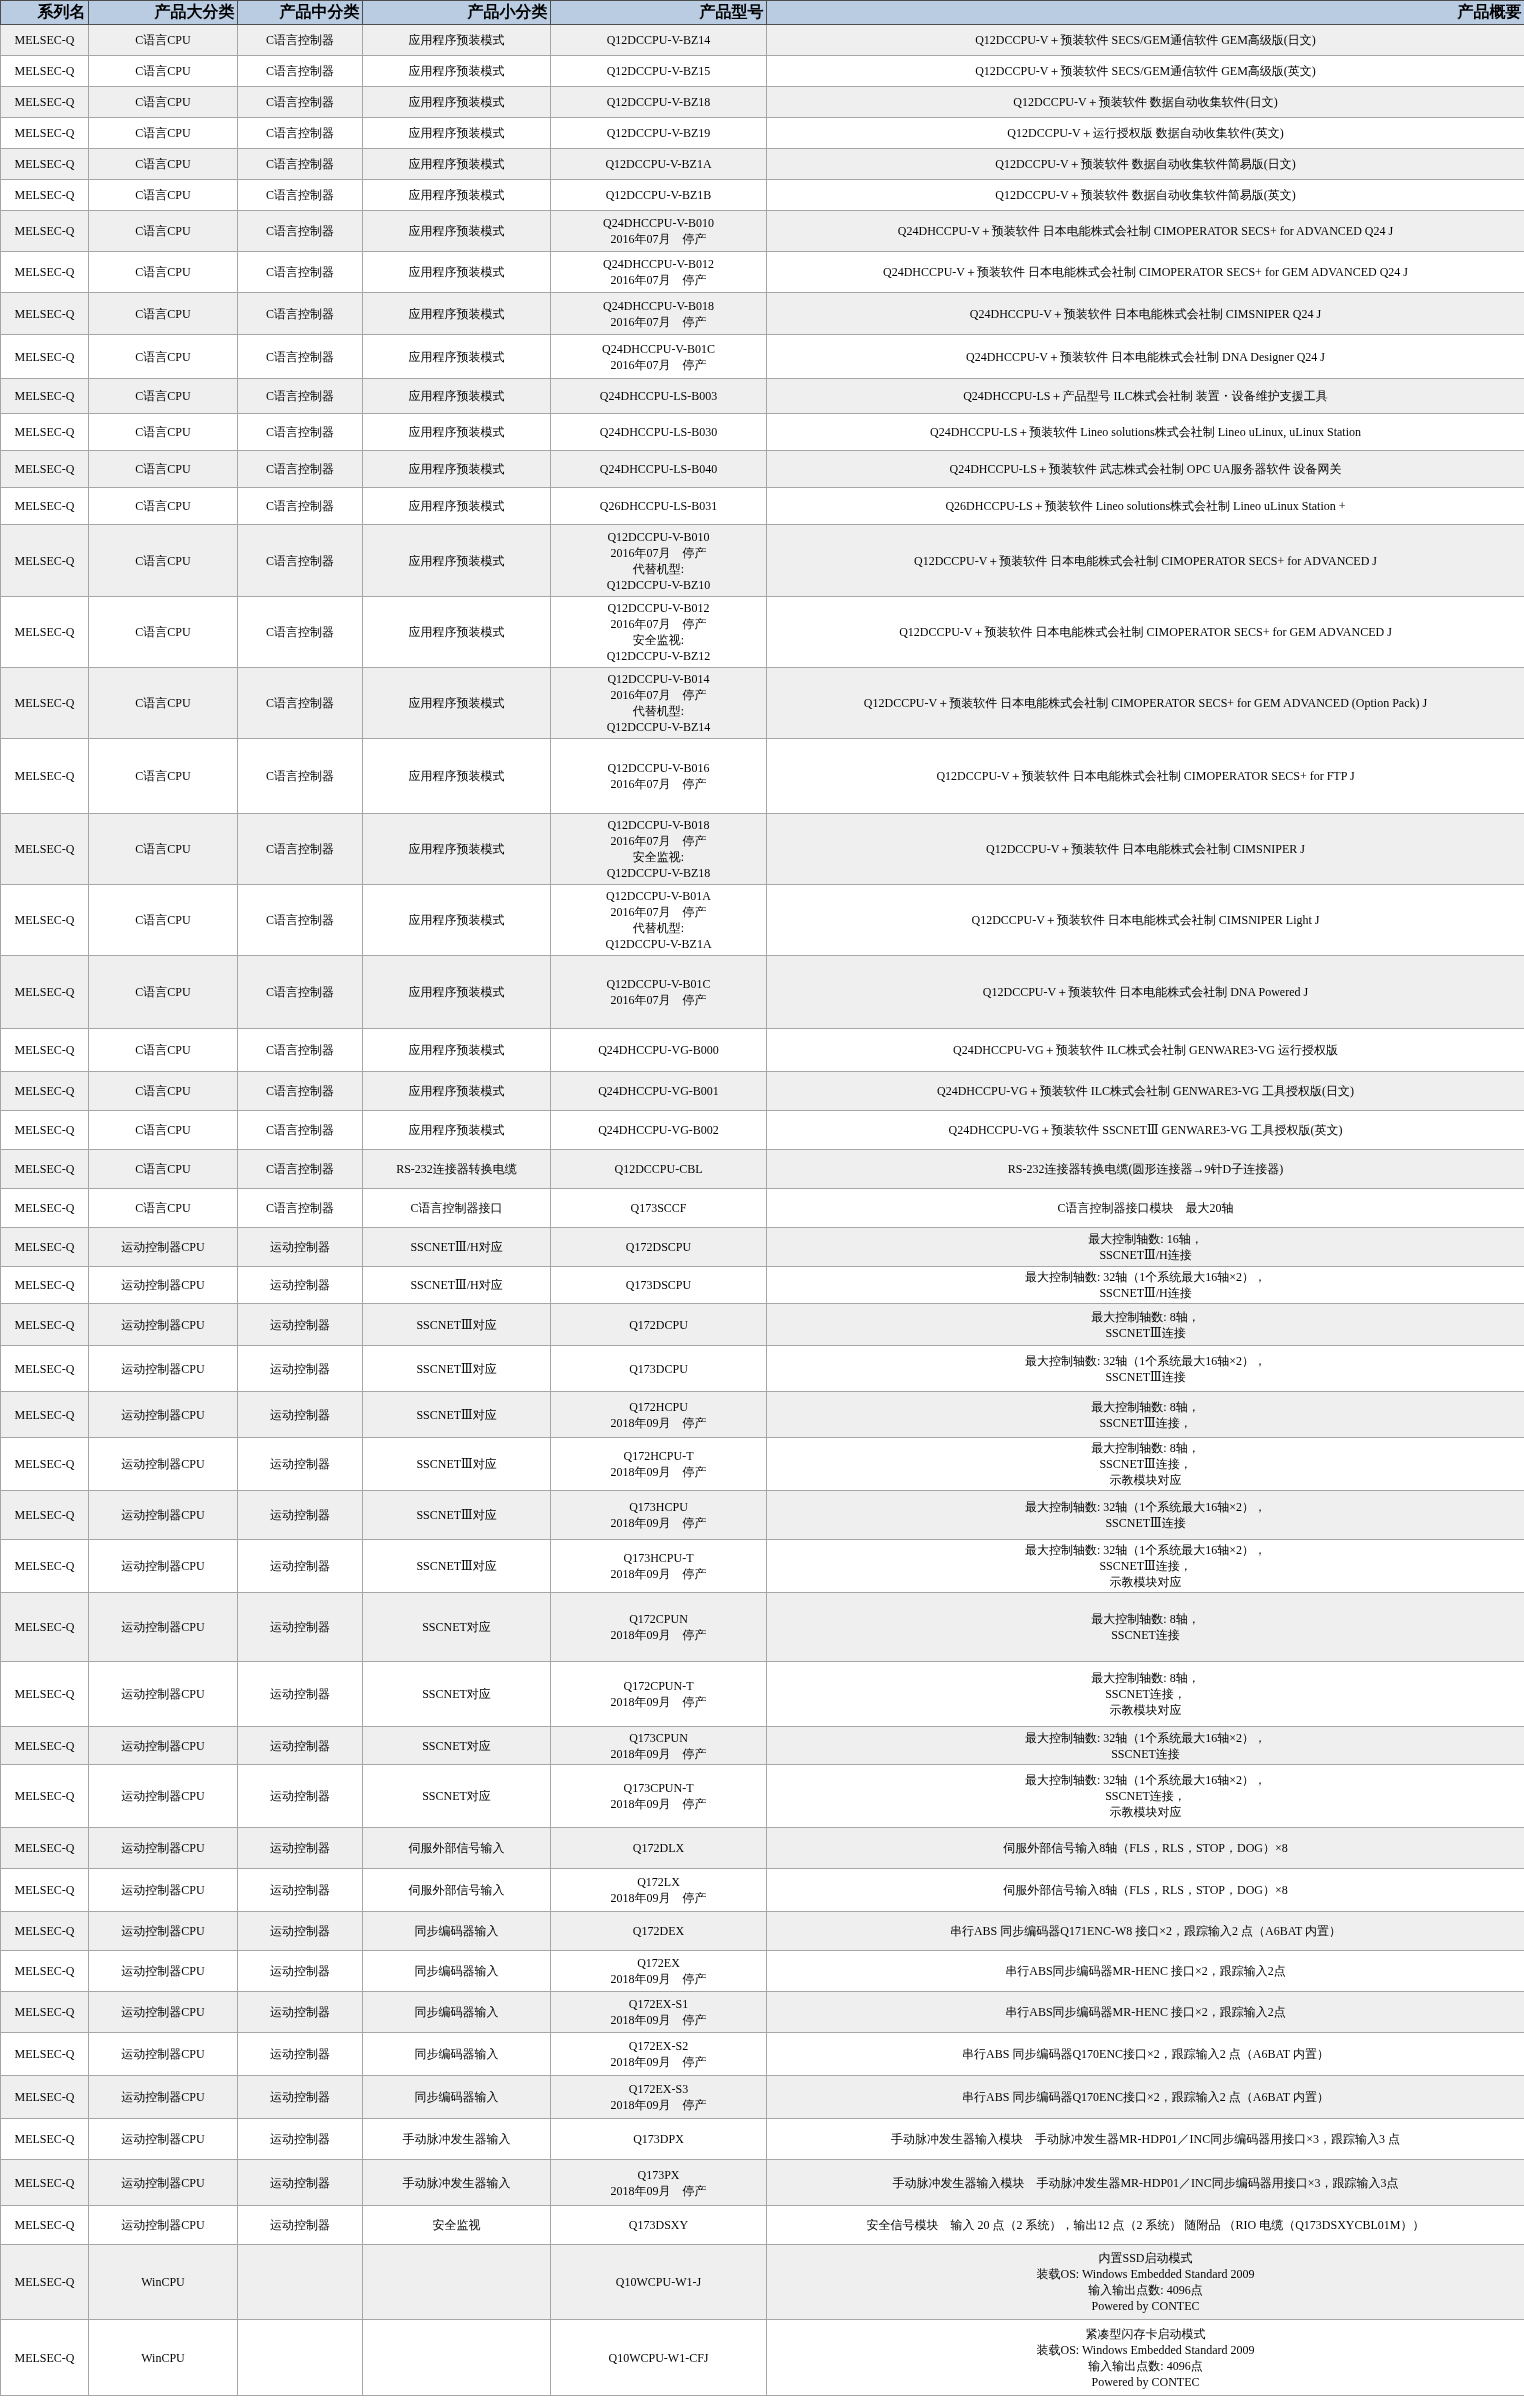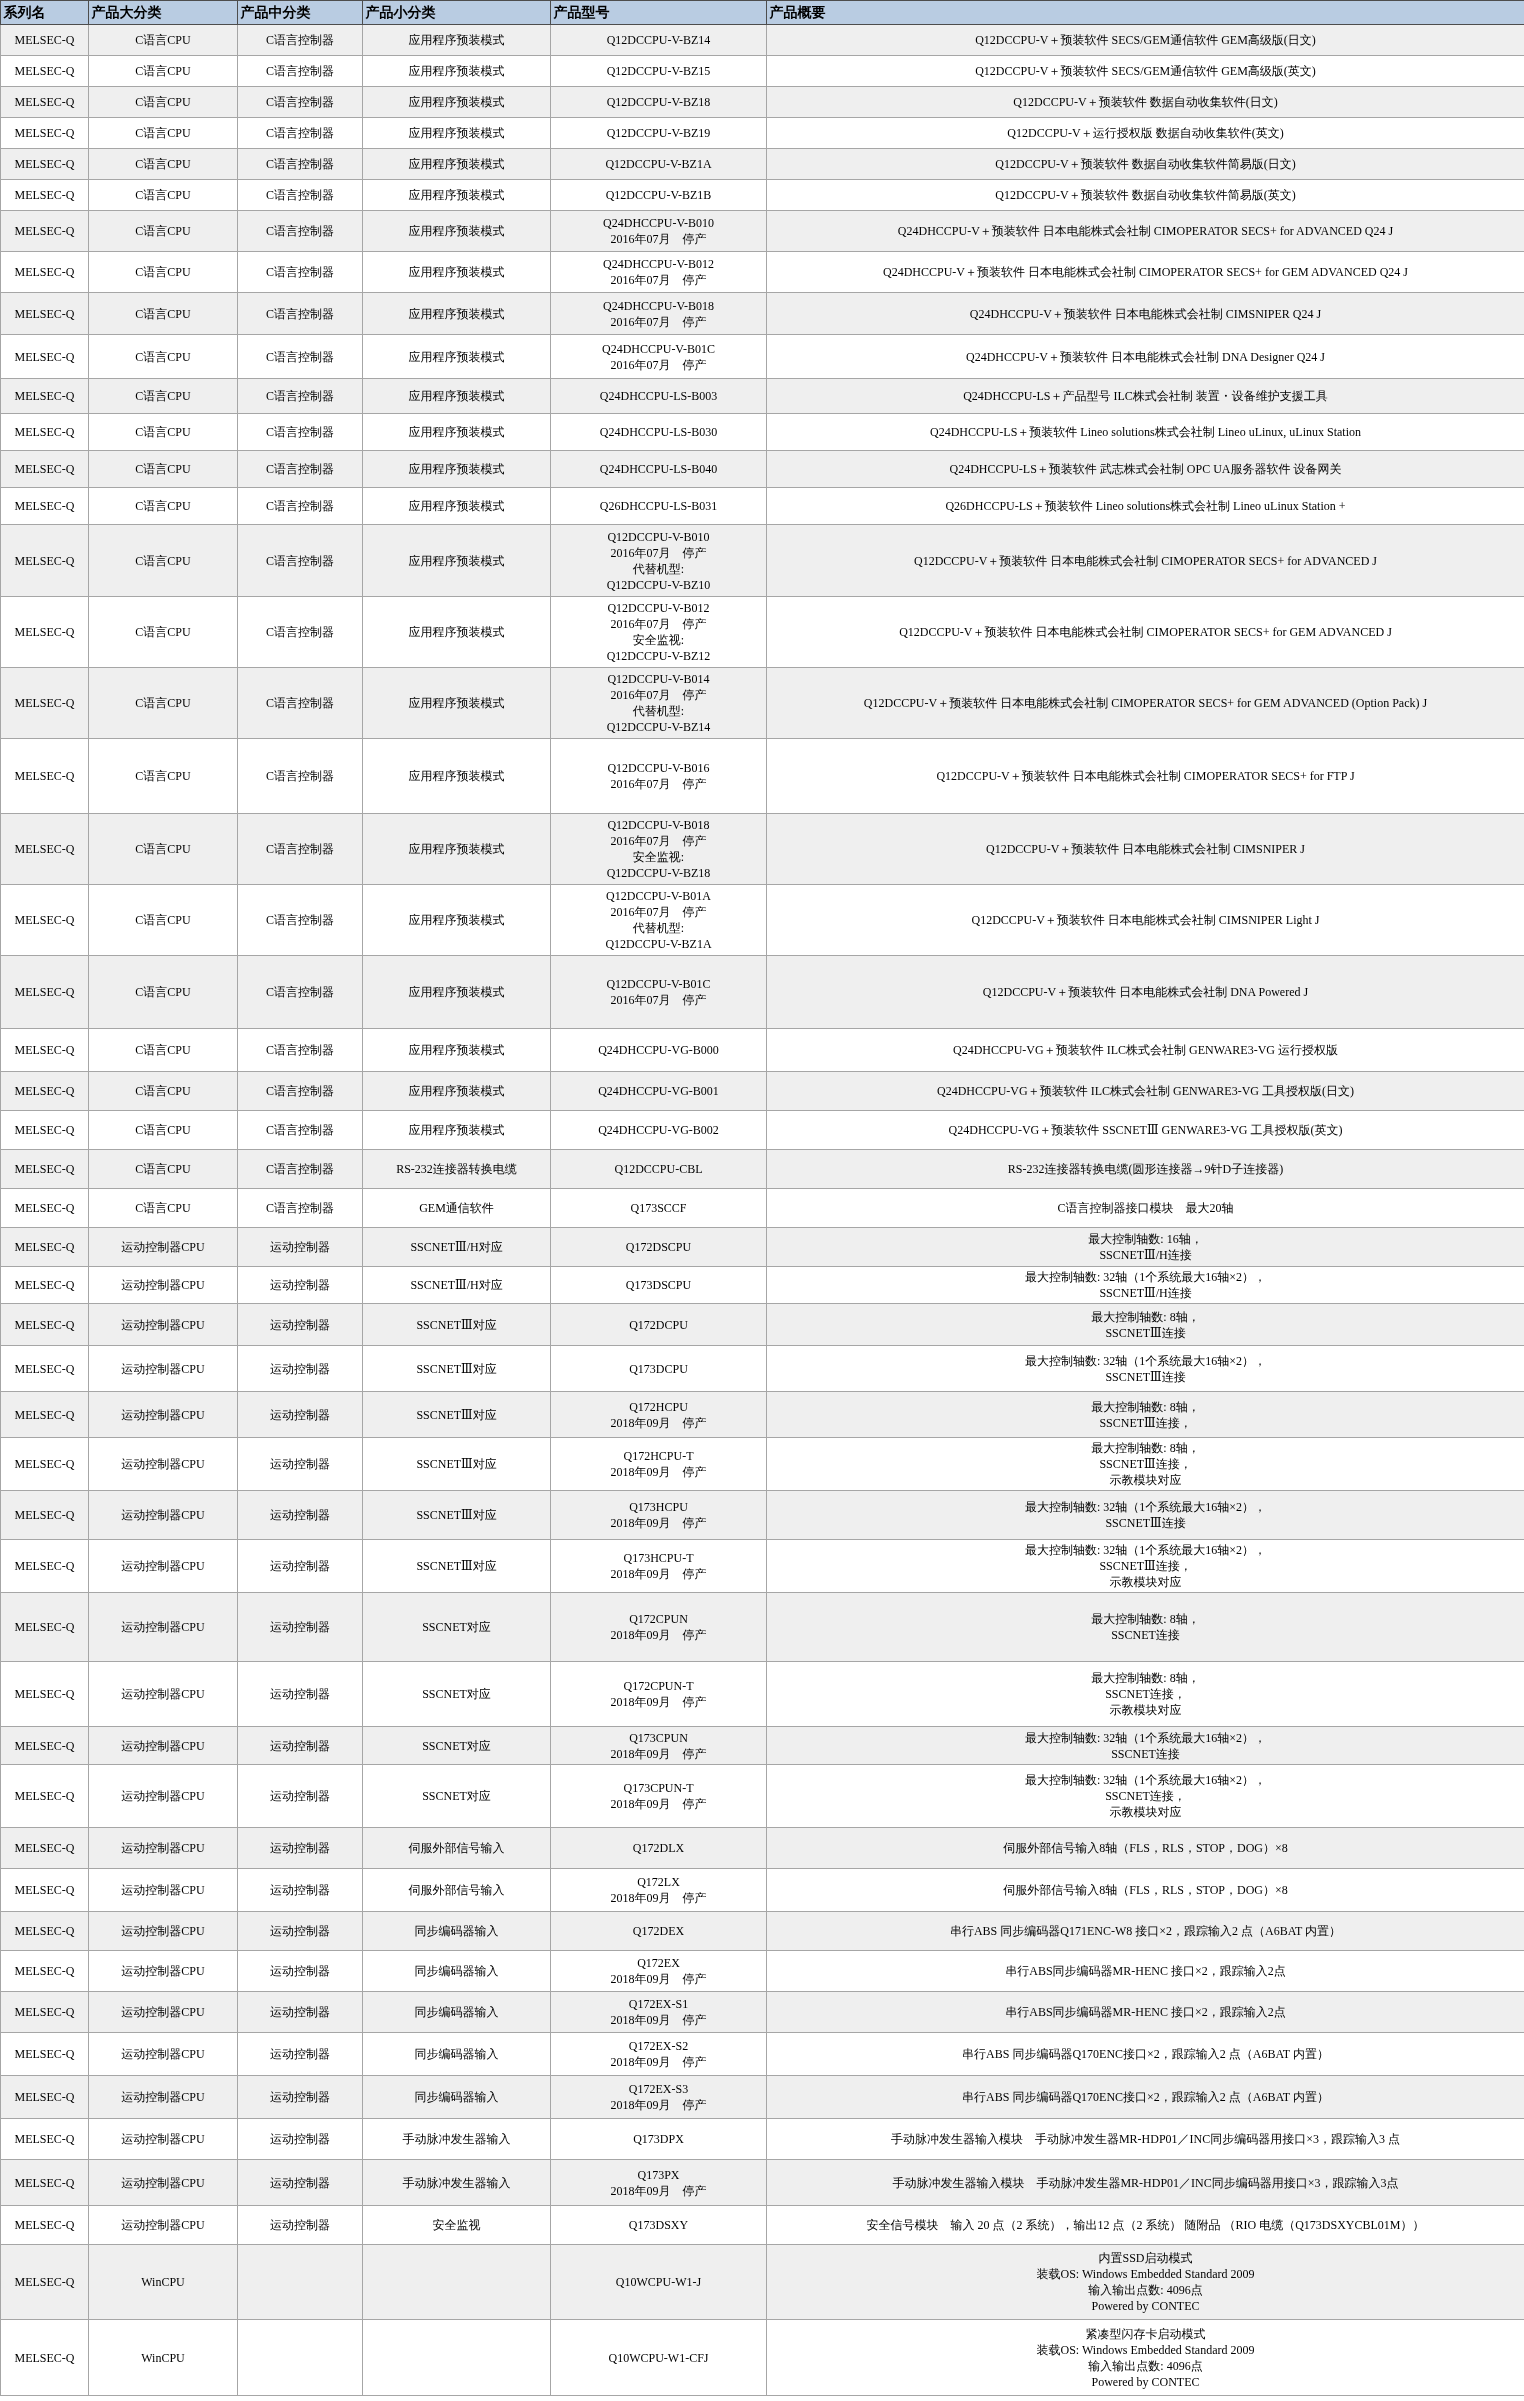--- a/index.html
+++ b/index.html
@@ -22,23 +22,23 @@
     border:1.8px solid var(--border-dark);
   }
   col.c-series{width:88px;}
   col.c-cat1{width:149px;}
   col.c-cat2{width:125px;}
   col.c-cat3{width:188px;}
   col.c-model{width:216px;}
   col.c-summary{width:758px;}
   th{
     background:var(--header-bg);
-    font-size:14px;
+    font-size:16px;
     font-weight:bold;
-    text-align:left;
+    text-align:right;
     vertical-align:middle;
     border:1.2px solid var(--border-dark);
     border-bottom:1.8px solid var(--border-dark);
     padding:1.2px 2.4px;
     height:21px;
   }
   td{
     font-size:12px;
     line-height:16px;
     text-align:center;
@@ -295,21 +295,21 @@
         <td>C语言CPU</td>
         <td>C语言控制器</td>
         <td>RS-232连接器转换电缆</td>
         <td>Q12DCCPU-CBL</td>
         <td>RS-232连接器转换电缆(圆形连接器→9针D子连接器)</td>
       </tr>
       <tr style="height: 39px;">
         <td>MELSEC-Q</td>
         <td>C语言CPU</td>
         <td>C语言控制器</td>
-        <td>GEM通信软件</td>
+        <td>C语言控制器接口</td>
         <td>Q173SCCF</td>
         <td>C语言控制器接口模块　最大20轴</td>
       </tr>
       <tr class="alt" style="height: 39px;">
         <td>MELSEC-Q</td>
         <td>运动控制器CPU</td>
         <td>运动控制器</td>
         <td>SSCNETⅢ/H对应</td>
         <td>Q172DSCPU</td>
         <td>最大控制轴数: 16轴，

